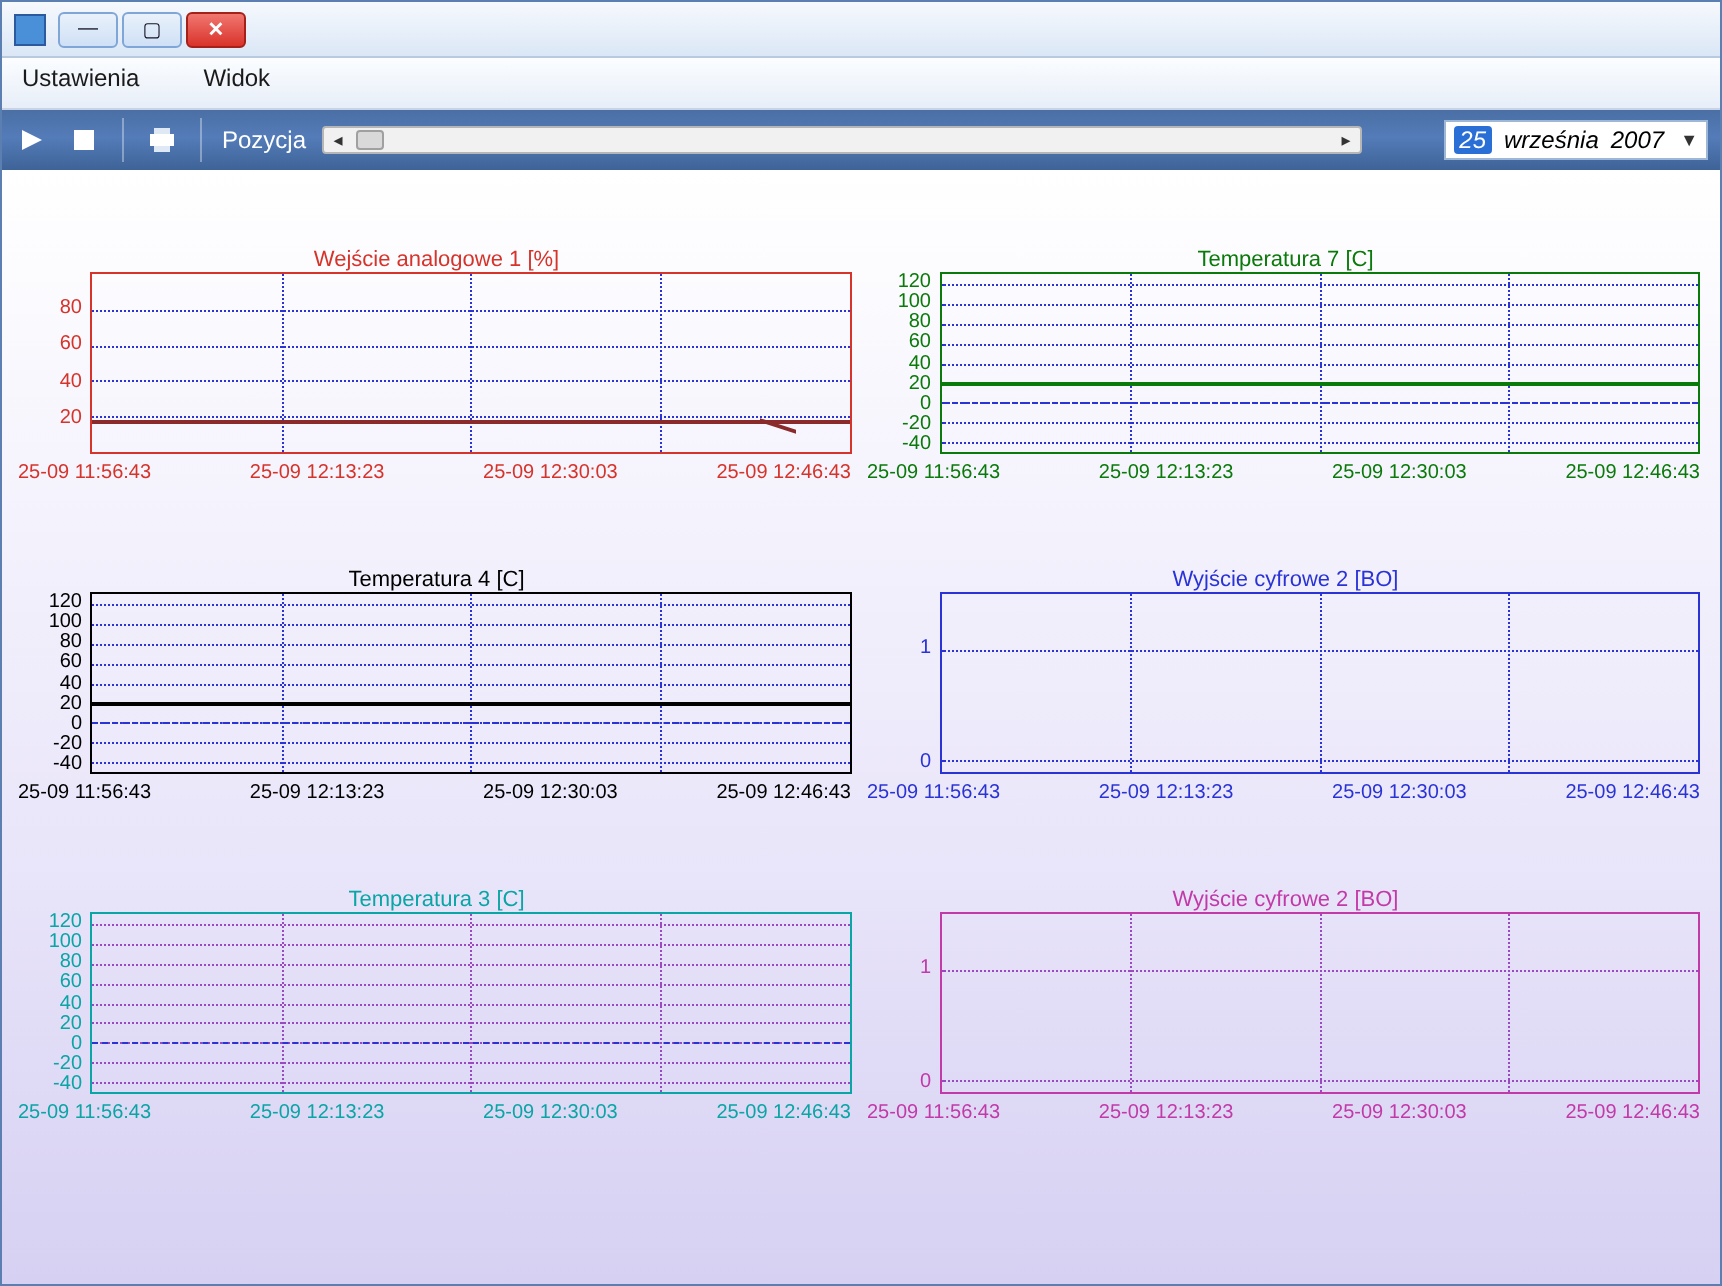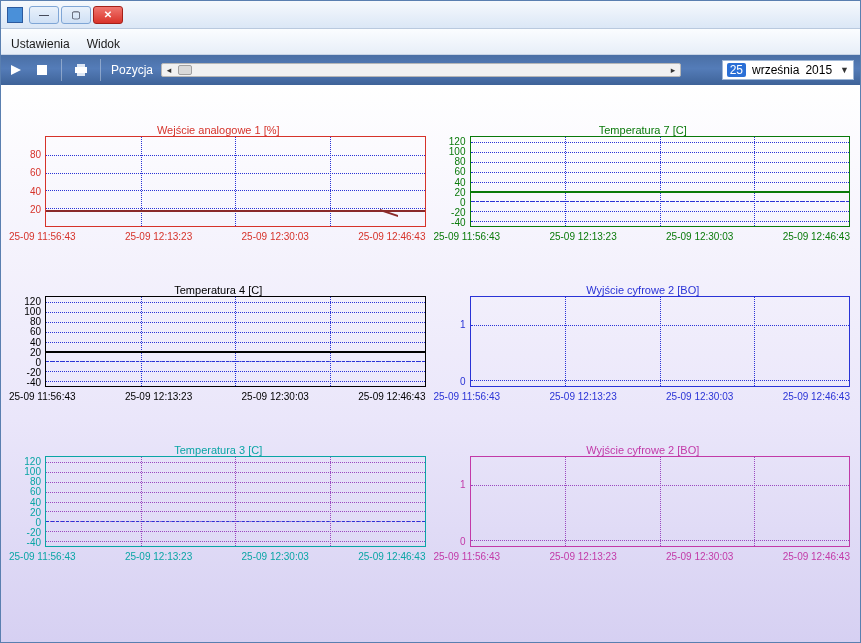--- a/index.html
+++ b/index.html
@@ -4,30 +4,30 @@
 <style>
   * { box-sizing: border-box; margin: 0; padding: 0; }
   body { font-family: "Segoe UI", Tahoma, sans-serif; font-size: 12px; background: #fff; width: 861px; height: 643px; overflow: hidden; }
   .window { width: 861px; height: 643px; border: 1px solid #5a7fb0; background: #fff; display: flex; flex-direction: column; }
   .titlebar { height: 28px; background: linear-gradient(#f6f9fd,#dbe7f6); display: flex; align-items: center; padding: 0 4px 0 6px; border-bottom: 1px solid #b9c9de; }
   .titlebar .app-icon { width: 16px; height: 16px; background: #4a90d9; border: 1px solid #2c5a9e; margin-right: 6px; }
   .titlebar .title { flex: 1; color: #000; font-size: 12px; }
   .winbtns { display: flex; gap: 2px; }
   .winbtn { width: 30px; height: 18px; border: 1px solid #7fa6d6; border-radius: 3px; background: linear-gradient(#e9f1fb,#cfe0f5); display: flex; align-items: center; justify-content: center; font-size: 10px; color: #112; cursor: default; }
   .winbtn.close { background: linear-gradient(#f07770,#d9332a); border-color: #a52018; color: #fff; font-weight: bold; }
-  .menubar { height: 26px; background: linear-gradient(#fbfdff,#e7eef8); display: flex; align-items: flex-end; padding: 0 4px; gap: 5px; border-bottom: 1px solid #c8d4e6; color: #1a1a1a; }
+  .menubar { height: 26px; background: linear-gradient(#fbfdff,#e7eef8); display: flex; align-items: flex-start; padding: 0 4px; gap: 20px; border-bottom: 1px solid #c8d4e6; color: #1a1a1a; }
   .menu-item { padding: 3px 6px; cursor: default; }
   .toolbar { height: 30px; background: linear-gradient(#4a6fa5,#547cb8 45%,#3e6398); display: flex; align-items: center; padding: 0 6px; gap: 8px; color: #fff; font-size: 12px; }
   .tb-btn { width: 18px; height: 18px; display: flex; align-items: center; justify-content: center; cursor: default; }
   .tb-sep { width: 1px; height: 22px; background: rgba(255,255,255,0.35); margin: 0 2px; }
   .tb-label { color: #fff; }
   .scroll-track { flex: 0 0 auto; width: 520px; height: 14px; background: #f1f1f1; border: 1px solid #b6b6b6; border-radius: 2px; display: flex; align-items: center; position: relative; }
   .scroll-btn { width: 14px; height: 12px; display: flex; align-items: center; justify-content: center; color: #333; font-size: 9px; cursor: default; }
   .scroll-thumb { position: absolute; left: 16px; width: 14px; height: 10px; background: #d9d9d9; border: 1px solid #a0a0a0; border-radius: 2px; }
-  .date-picker { margin-left: auto; background: #fff; border: 1px solid #9fb7d6; height: 20px; display: flex; align-items: center; padding: 0 4px; gap: 6px; color: #000; font-size: 12px; }
+  .date-picker { margin-left: auto; background: #fff; border: 1px solid #9fb7d6; height: 20px; display: flex; align-items: center; padding: 0 4px; gap: 6px; color: #000; font-size: 12px; font-style: italic; }
   .date-day { background: #2a6fd6; color: #fff; padding: 0 3px; border-radius: 2px; }
   .date-arrow { color: #333; font-size: 9px; margin-left: 2px; }
   .canvas { flex: 1; background: linear-gradient(#ffffff,#eae6fa 60%,#d6d0f2); padding: 10px 8px 8px 8px; overflow: hidden; }
   .charts { display: grid; grid-template-columns: 1fr 1fr; grid-template-rows: 150px 150px 150px; gap: 10px 6px; height: 100%; }
   .chart { position: relative; margin-top: 29px; }
   .chart-title { position: absolute; top: 0; left: 50%; transform: translateX(-50%); font-size: 11px; white-space: nowrap; z-index: 3; }
   .plot { position: absolute; left: 36px; right: 2px; top: 12px; bottom: 18px; border: 1px solid; }
   .ylabels { position: absolute; left: 0; top: 12px; bottom: 18px; width: 34px; }
   .ylabels span { position: absolute; right: 2px; transform: translateY(-50%); font-size: 10px; text-align: right; width: 32px; }
   .xlabels { position: absolute; left: 0; right: 0; bottom: 0; height: 14px; display: flex; justify-content: space-between; font-size: 10px; padding: 0 2px 0 0; }
@@ -82,21 +82,21 @@
     <div class="tb-sep"></div>
     <div class="tb-label">Pozycja</div>
     <div class="scroll-track">
       <div class="scroll-btn">◂</div>
       <div class="scroll-thumb"></div>
       <div class="scroll-btn" style="margin-left:auto">▸</div>
     </div>
     <div class="date-picker">
       <span class="date-day">25</span>
       <span>września</span>
-      <span>2015</span>
+      <span>2007</span>
       <span class="date-arrow">▼</span>
     </div>
   </div>
 
   <div class="canvas">
     <div class="charts" id="charts">
         <div class="chart">
           <div class="chart-title" style="color: rgb(214, 51, 42);">Wejście analogowe 1 [%]</div>
           <div class="ylabels">
             <span style="color: rgb(214, 51, 42); top: 80%;">20</span>

